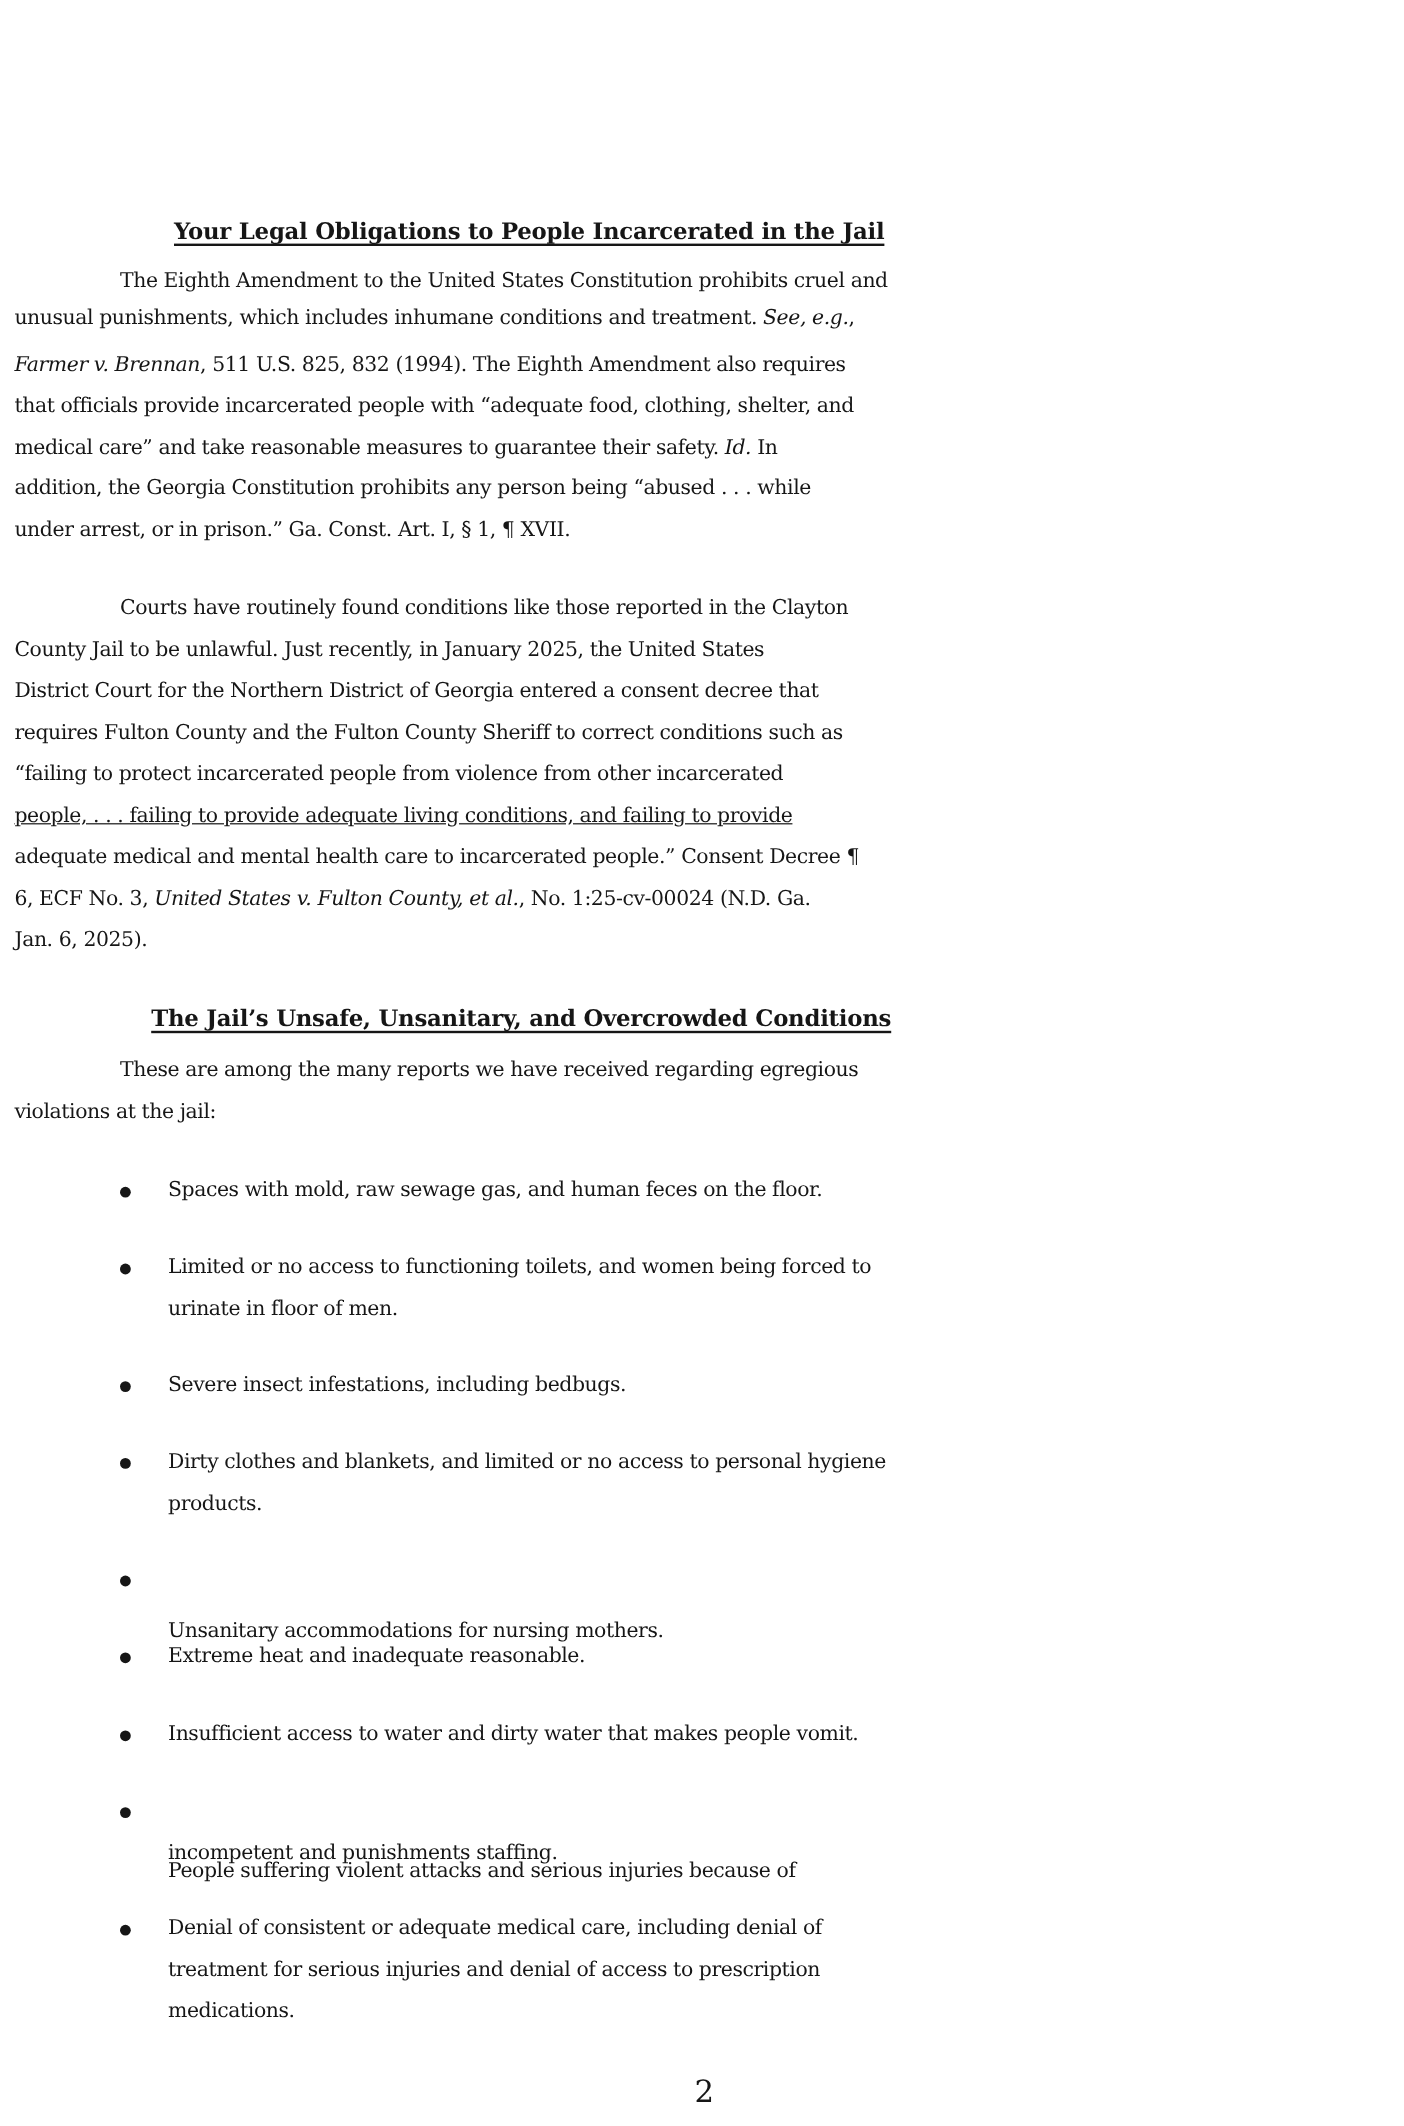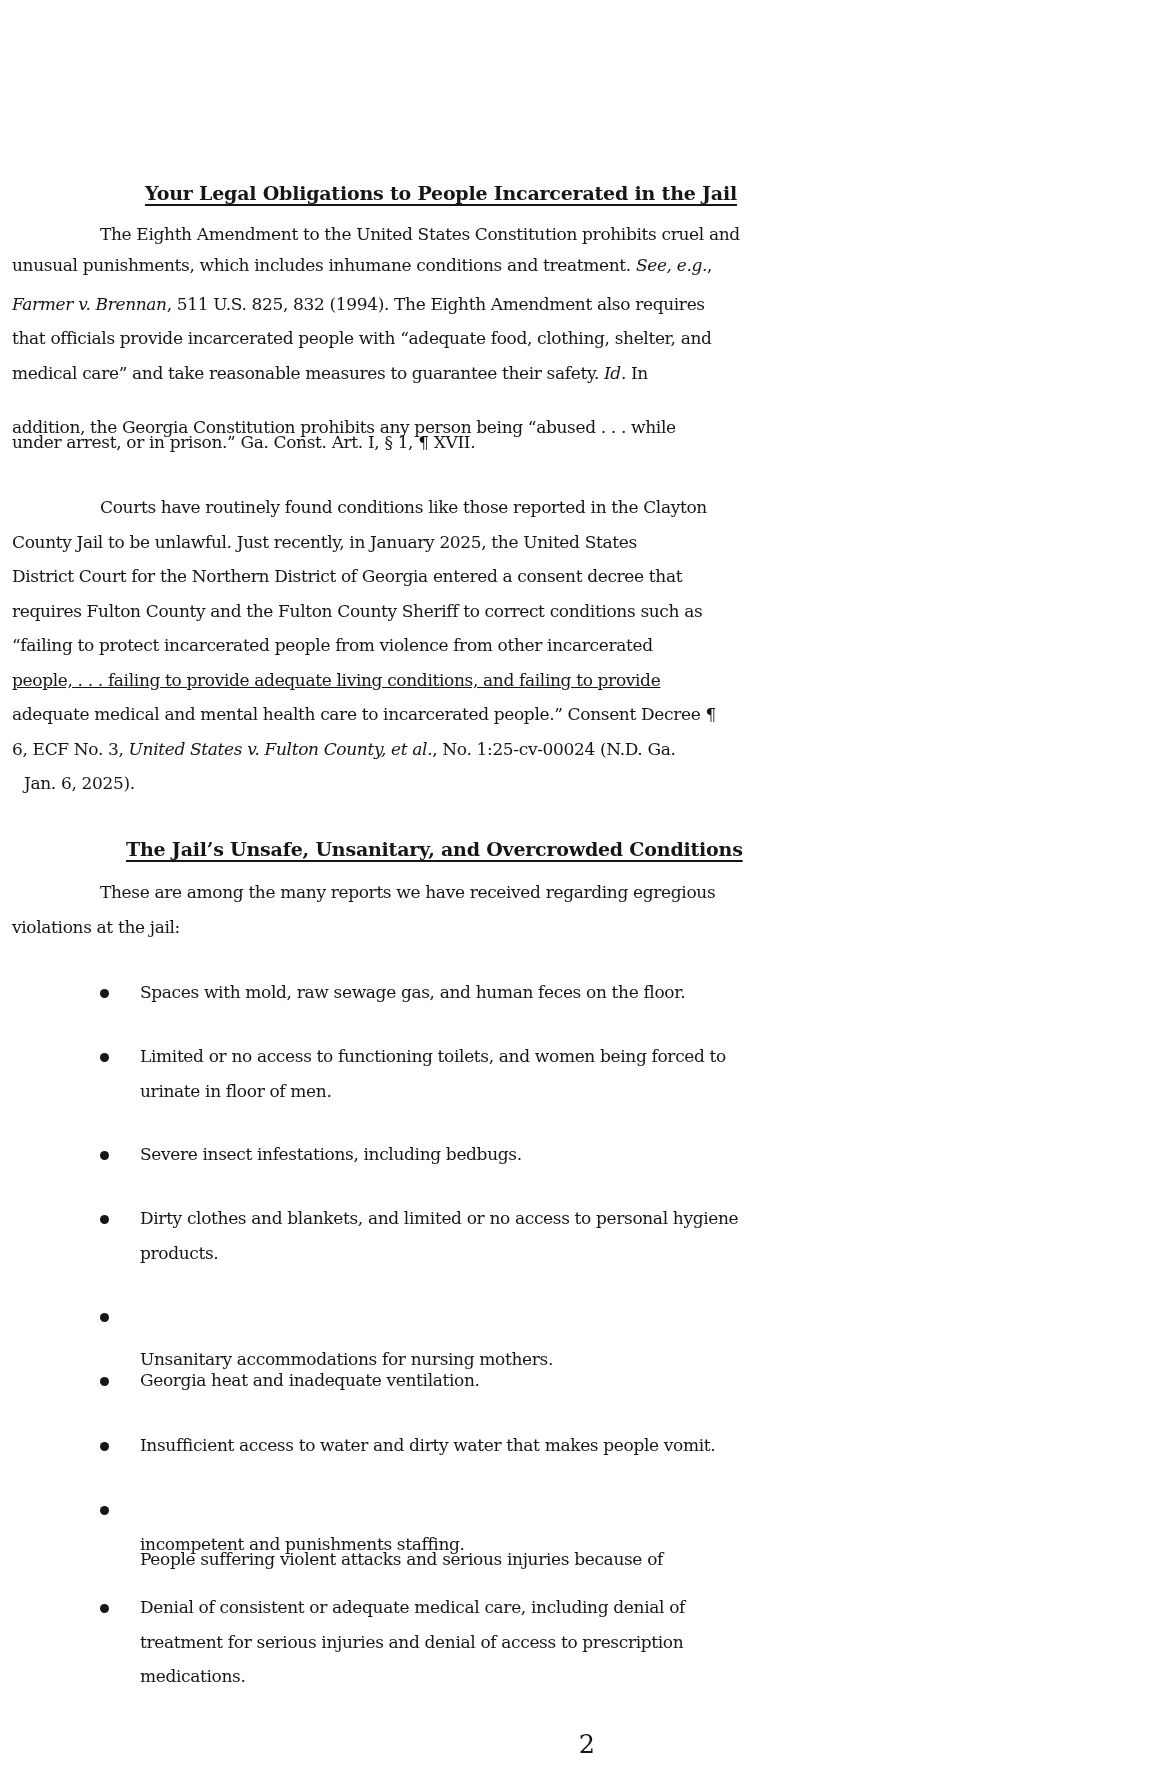--- a/index.html
+++ b/index.html
@@ -38,34 +38,34 @@
 <div class="page">
 
   <div class="heading" style="left:133px; top:176px;">Your Legal Obligations to People Incarcerated in the Jail</div>
 
   <div>
     <div class="line" style="top:217px; left:88px;">The Eighth Amendment to the United States Constitution prohibits cruel and</div>
     <div class="line" style="top:248px;"><span>unusual punishments, which includes inhumane conditions and treatment. </span><i>See, e.g.</i><span>,</span></div>
     <div class="line" style="top:287px;"><i>Farmer v. Brennan</i><span>, 511 U.S. 825, 832 (1994). The Eighth Amendment also requires</span></div>
     <div class="line" style="top:321px;">that officials provide incarcerated people with “adequate food, clothing, shelter, and</div>
     <div class="line" style="top:356px;"><span>medical care” and take reasonable measures to guarantee their safety. </span><i>Id.</i><span> In</span></div>
-    <div class="line" style="top:410px;text-align:right;">addition, the Georgia Constitution prohibits any person being “abused . . . while</div>
+    <div class="line" style="top:390px;text-align:right;">addition, the Georgia Constitution prohibits any person being “abused . . . while</div>
     <div class="line" style="top:425px;">under arrest, or in prison.” Ga. Const. Art. I, § 1, ¶ XVII.</div>
   </div>
 
   <div>
     <div class="line" style="top:490px; left:88px;">Courts have routinely found conditions like those reported in the Clayton</div>
     <div class="line" style="top:525px;">County Jail to be unlawful. Just recently, in January 2025, the United States</div>
     <div class="line" style="top:559px;">District Court for the Northern District of Georgia entered a consent decree that</div>
     <div class="line" style="top:594px;">requires Fulton County and the Fulton County Sheriff to correct conditions such as</div>
     <div class="line" style="top:628px;">“failing to protect incarcerated people from violence from other incarcerated</div>
     <div class="line" style="top:663px;text-decoration:underline;">people, . . . failing to provide adequate living conditions, and failing to provide</div>
     <div class="line" style="top:697px;">adequate medical and mental health care to incarcerated people.” Consent Decree ¶</div>
     <div class="line" style="top:732px;"><span>6, ECF No. 3, </span><i>United States v. Fulton County, et al.</i><span>, No. 1:25-cv-00024 (N.D. Ga.</span></div>
-    <div class="line" style="top:766px;margin-left:12px;">Jan. 6, 2025).</div>
+    <div class="line" style="top:766px;">Jan. 6, 2025).</div>
   </div>
 
   <div class="heading" style="left:114px; top:832px;">The Jail’s Unsafe, Unsanitary, and Overcrowded Conditions</div>
 
   <div>
     <div class="line" style="top:875px; left:88px;">These are among the many reports we have received regarding egregious</div>
     <div class="line" style="top:910px;">violations at the jail:</div>
   </div>
 
   <div id="bullets">
@@ -86,21 +86,21 @@
         <div class="bullet-dot" style="top: 1215px;"></div>
         <div class="line bullet-line" style="top: 1201px;">Dirty clothes and blankets, and limited or no access to personal hygiene</div>
         <div class="line bullet-line" style="top: 1235.5px;">products.</div>
       </div>
       <div>
         <div class="bullet-dot" style="top: 1313px;"></div>
         <div class="line bullet-line" style="top: 1342px;">Unsanitary accommodations for nursing mothers.</div>
       </div>
       <div>
         <div class="bullet-dot" style="top: 1377px;"></div>
-        <div class="line bullet-line" style="top: 1363px;">Georgia heat and inadequate ventilation.</div>
+        <div class="line bullet-line" style="top: 1363px;">Extreme heat and inadequate reasonable.</div>
       </div>
       <div>
         <div class="bullet-dot" style="top: 1442px;"></div>
         <div class="line bullet-line" style="top: 1428px;">Insufficient access to water and dirty water that makes people vomit.</div>
       </div>
       <div>
         <div class="bullet-dot" style="top: 1506px;"></div>
         <div class="line bullet-line" style="top: 1542px;">People suffering violent attacks and serious injuries because of</div>
         <div class="line bullet-line" style="top: 1526.5px;">incompetent and punishments staffing.</div>
       </div>

